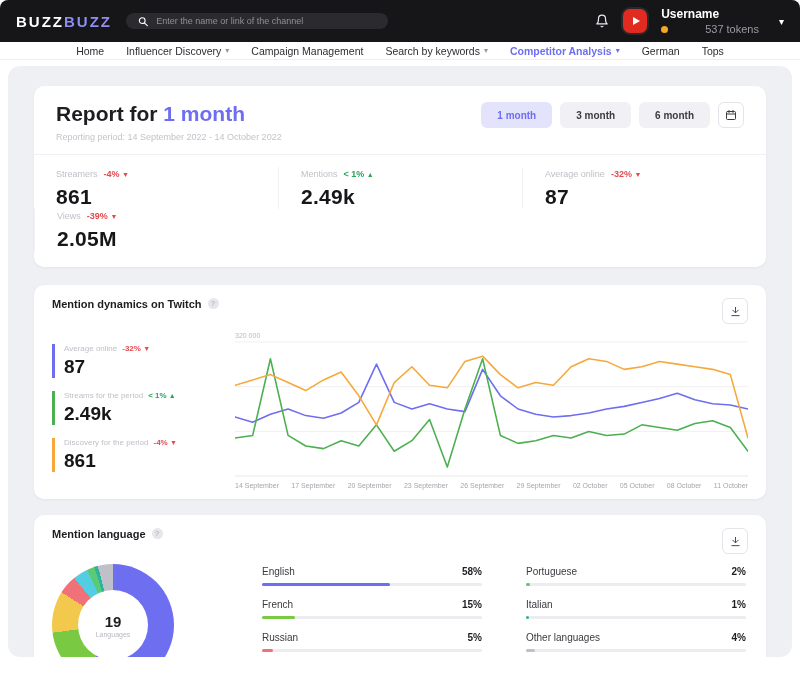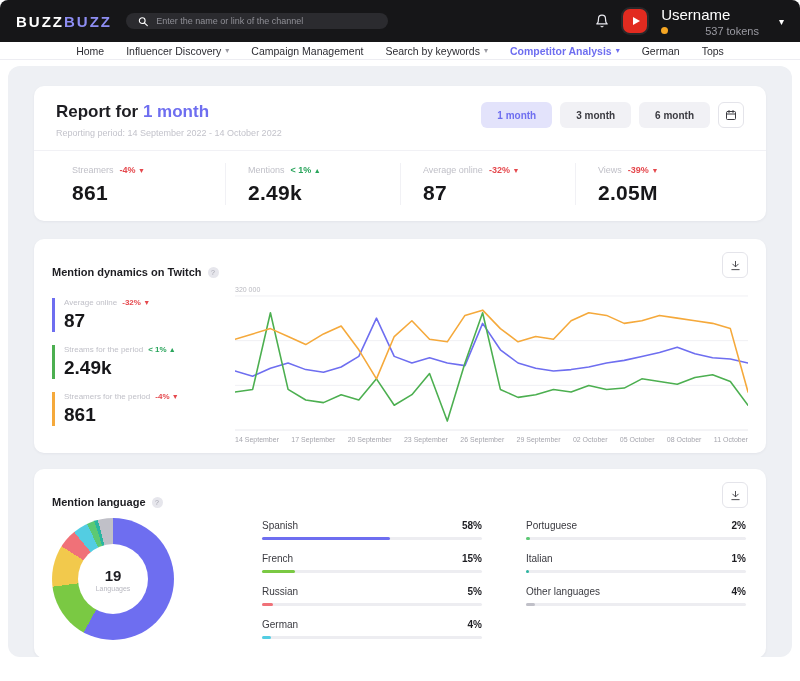--- a/index.html
+++ b/index.html
@@ -31,68 +31,68 @@
   .yt-icon {
     width: 24px; height: 24px; background: #e22b20; border-radius: 7px;
     display: flex; align-items: center; justify-content: center; cursor: pointer;
     box-shadow: 0 0 0 2px rgba(255,255,255,0.08);
   }
   .yt-icon .play {
     width: 0; height: 0; border-left: 7px solid #fff;
     border-top: 4px solid transparent; border-bottom: 4px solid transparent; margin-left: 2px;
   }
   .user-block { cursor: pointer; }
-  .user-name { color: #fff; font-size: 15px; font-weight: normal; }
+  .user-name { color: #fff; font-size: 12px; font-weight: bold; }
   .tokens { display: flex; align-items: center; gap: 4px; margin-top: 2px; }
   .coin { width: 7px; height: 7px; background: #f5a623; border-radius: 50%; }
   .tokens span.t { font-size: 11px; color: #9a9aa2; margin-left: 33px; }
   .chev-top { color: #fff; font-size: 10px; margin-left: 6px; cursor: pointer; }
   
   .navbar { height: 18px; background: #fff; display: flex; align-items: center; justify-content: center; border-bottom: 1px solid #ededf2; }
   .nav-items { display: flex; align-items: center; gap: 22px; }
   .nav-item { font-size: 10.5px; color: #2d2d33; display: flex; align-items: center; gap: 4px; cursor: pointer; text-decoration: none; white-space: nowrap; }
   .nav-item .chev { color: #9a9aa2; font-size: 8px; }
   .nav-item.active { color: #6e6ef0; font-weight: bold; }
   .nav-item.active .chev { color: #6e6ef0; }
   
   .panel {
     margin: 6px 8px 8px; background: #eef0f4; border-radius: 12px;
     padding: 20px 26px; height: 591px; overflow: hidden;
   }
   .card { background: #fff; border-radius: 10px; box-shadow: 0 1px 3px rgba(25,25,60,0.05); }
   
   .report-card { margin-bottom: 18px; }
   .report-head { display: flex; align-items: flex-start; justify-content: space-between; padding: 16px 22px 12px; }
-  .report-title { font-size: 17px; font-weight: bold; color: #1d1d22; }
+  .report-title { font-size: 21px; font-weight: bold; color: #1d1d22; }
   .report-title .hl { color: #6e6ef0; }
   .report-period { font-size: 9px; color: #c3c3cb; margin-top: 6px; }
   .range-group { display: flex; gap: 8px; align-items: center; }
   .range-buttons { display: flex; gap: 8px; }
   .range-btn {
     height: 26px; padding: 0 16px; border: none; border-radius: 6px;
     background: #f1f1f5; color: #3a3a40; font-size: 10px; font-weight: bold;
     cursor: pointer; font-family: inherit;
   }
   .range-btn.active { background: #e3e3fb; color: #6e6ef0; }
   .icon-btn {
     width: 26px; height: 26px; background: #fff; border: 1px solid #e4e4ea;
     border-radius: 6px; display: flex; align-items: center; justify-content: center; cursor: pointer;
   }
-  .stats-row { display: grid; grid-template-columns: repeat(4, 1fr); border-top: 1px solid #f1f1f5; padding: 12px 16px 16px; }
+  .stats-row { display: grid; grid-template-columns: repeat(3, 1fr); border-top: 1px solid #f1f1f5; padding: 12px 0 16px; }
   .stat { padding: 2px 22px 0; border-left: 1px solid #f1f1f5; }
   .stat:first-child { border-left: none; }
   .stat-top { font-size: 9px; color: #c0c0c8; display: flex; gap: 6px; align-items: center; white-space: nowrap; }
   .chg { font-weight: bold; }
   .chg.down { color: #e5484d; }
   .chg.up { color: #2aa55c; }
   .tri { font-size: 7px; }
   .stat-value { font-size: 21px; font-weight: bold; color: #17171a; margin-top: 6px; letter-spacing: 0.3px; }
   
   .dyn-card { padding: 13px 18px 10px; margin-bottom: 16px; }
-  .card-head { display: flex; align-items: flex-end; gap: 6px; }
+  .card-head { display: flex; align-items: flex-start; gap: 6px; }
   .card-title { font-size: 11px; font-weight: bold; color: #1d1d22; }
   .info-dot {
     width: 11px; height: 11px; border-radius: 50%; background: #e6e6ec; color: #a4a4ae;
     font-size: 7px; display: flex; align-items: center; justify-content: center; cursor: pointer;
   }
   .head-spacer { flex: 1; }
   .dyn-body { display: flex; gap: 18px; margin-top: 8px; }
   .legend-col { width: 165px; display: flex; flex-direction: column; gap: 13px; padding-top: 12px; }
   .legend-item { border-left: 3px solid #ccc; padding-left: 9px; }
   .legend-top { font-size: 8px; color: #c0c0c8; display: flex; gap: 5px; align-items: center; white-space: nowrap; }
@@ -270,21 +270,21 @@
           </div>
           <div class="legend-item" style="border-left-color: rgb(76, 175, 80);">
             <div class="legend-top">
               <span>Streams for the period</span>
               <span class="chg up">&lt; 1% <span class="tri">▲</span></span>
             </div>
             <div class="legend-value">2.49k</div>
           </div>
           <div class="legend-item" style="border-left-color: rgb(245, 169, 59);">
             <div class="legend-top">
-              <span>Streamers for the period</span>
+              <span>Discovery for the period</span>
               <span class="chg down">-4% <span class="tri">▼</span></span>
             </div>
             <div class="legend-value">861</div>
           </div>
         </div>
       <div class="chart-area">
         <div class="y-label">320 000</div>
         <svg class="chart-svg" viewBox="0 0 520 140" preserveAspectRatio="none">
           <g>
             <line class="grid" x1="0" y1="1" x2="520" y2="1"></line>
@@ -332,21 +332,21 @@
         <div class="donut" style="background: conic-gradient(rgb(110, 110, 240) 0%, rgb(110, 110, 240) 58%, rgb(122, 201, 67) 58%, rgb(122, 201, 67) 73%, rgb(242, 201, 76) 73%, rgb(242, 201, 76) 84%, rgb(240, 113, 120) 84%, rgb(240, 113, 120) 89%, rgb(83, 205, 226) 89%, rgb(83, 205, 226) 93%, rgb(92, 201, 116) 93%, rgb(92, 201, 116) 95%, rgb(43, 181, 160) 95%, rgb(43, 181, 160) 96%, rgb(192, 192, 200) 96%, rgb(192, 192, 200) 100%);">
           <div class="donut-hole">
             <div class="donut-num">19</div>
             <div class="donut-lbl">Languages</div>
           </div>
         </div>
       </div>
       <div class="lang-grid">
           <div class="lang-item">
             <div class="lang-row">
-              <span class="lang-name">Spanish</span>
+              <span class="lang-name">English</span>
               <span class="lang-pct">58%</span>
             </div>
             <div class="lang-track">
               <div class="lang-bar" style="width: 58%; background: rgb(110, 110, 240);"></div>
             </div>
           </div>
           <div class="lang-item">
             <div class="lang-row">
               <span class="lang-name">French</span>
               <span class="lang-pct">15%</span>

